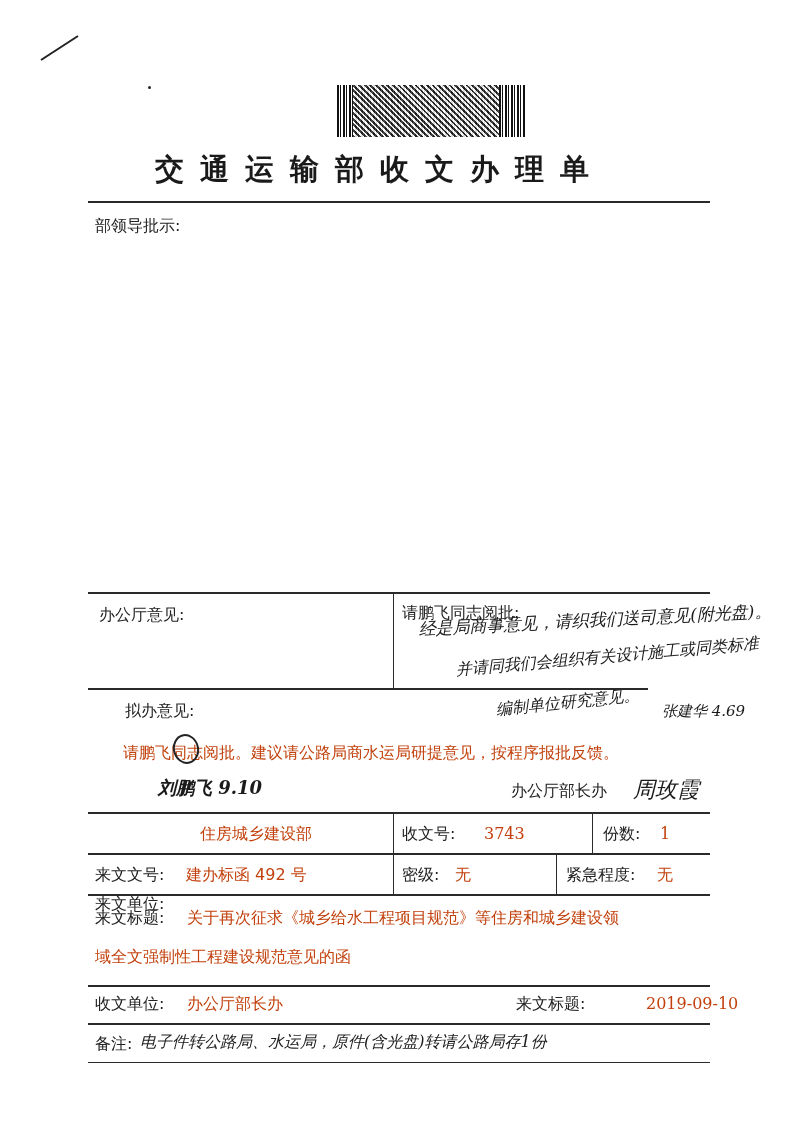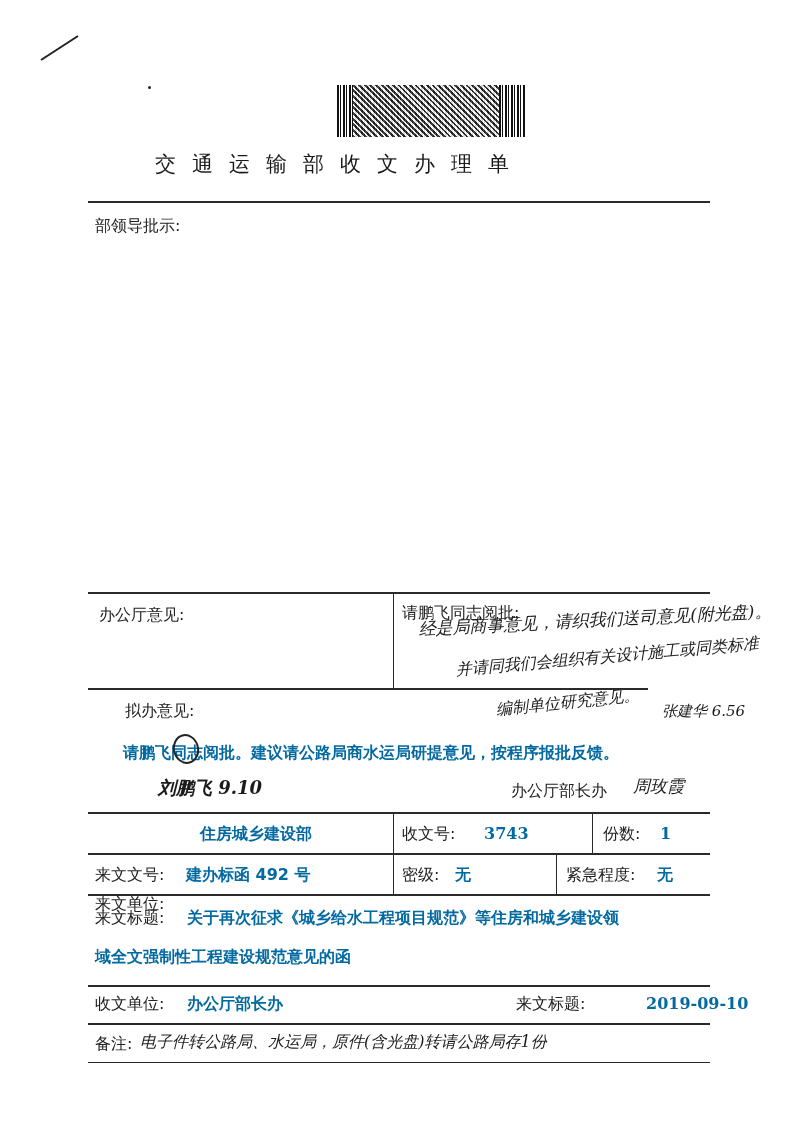--- a/index.html
+++ b/index.html
@@ -2,23 +2,23 @@
 <html><head>
 <meta charset="utf-8">
 <style>
   html, body { margin:0; padding:0; background:#ffffff; }
   body { width:798px; height:1122px; position:relative; overflow:hidden;
          font-family:"DejaVu Serif","Liberation Serif",serif; color:#1a1a1a; }
   .abs { position:absolute; }
   .hline { position:absolute; height:0; border-top:2px solid #2a2a2a; }
   .vline { position:absolute; width:0; border-left:1.5px solid #2a2a2a; }
   .label { font-family:"DejaVu Sans","Liberation Sans",sans-serif; font-size:16px; color:#222; white-space:nowrap; }
-  .val { font-family:"DejaVu Serif","Liberation Serif",serif; font-weight:bold; font-size:16px; color:#0369a1; white-space:nowrap; }
+  .val { font-family:"DejaVu Serif","Liberation Serif",serif; font-weight:normal; font-size:16px; color:#c2410c; white-space:nowrap; }
   .hand { font-family:"DejaVu Serif","Liberation Serif",serif; font-style:italic; color:#1b1b1b; white-space:nowrap; }
-  .title { font-family:"DejaVu Serif","Liberation Serif",serif; font-weight:normal; font-size:21px; letter-spacing:16px; white-space:nowrap; }
+  .title { font-family:"DejaVu Serif","Liberation Serif",serif; font-weight:bold; font-size:29px; letter-spacing:16px; white-space:nowrap; }
   .barcode { position:absolute; left:337px; top:85px; width:188px; height:52px;
     background:
       repeating-linear-gradient(90deg,#111 0 2px,#fff 2px 3px,#111 3px 4px,#fff 4px 6px),
       #fff; }
   .barcode .inner { position:absolute; left:16px; top:0; width:146px; height:52px;
     background:
       repeating-linear-gradient(45deg,#222 0 2px,#fff 2px 4px),
       repeating-linear-gradient(-45deg,#333 0 1px,transparent 1px 5px);
     opacity:0.85; }
   .sig-circle { position:absolute; width:22px; height:26px; border:2px solid #222; border-radius:50%; transform:rotate(-15deg); }
@@ -43,29 +43,29 @@
 
 <div class="hline" style="left:88px;top:592px;width:622px;"></div>
 <div class="vline" style="left:393px;top:592px;height:97px;"></div>
 <div class="abs label" style="left:99px;top:605px;">办公厅意见:</div>
 <div class="abs" style="left:95px;top:630px;width:290px;height:55px;"></div>
 
 <div class="abs label" style="left:402px;top:603px;">请鹏飞同志阅批:</div>
 <div class="abs hand" style="left:418px;top:618px;font-size:17px;transform:rotate(-3deg);transform-origin:left top;">经是局商事意见，请织我们送司意见(附光盘)。</div>
 <div class="abs hand" style="left:455px;top:660px;font-size:16px;transform:rotate(-5deg);transform-origin:left top;">并请同我们会组织有关设计施工或同类标准</div>
 <div class="abs hand" style="left:495px;top:700px;font-size:16px;transform:rotate(-6deg);transform-origin:left top;">编制单位研究意见。</div>
-<div class="abs hand" style="left:662px;top:702px;font-size:15px;">张建华 6.56</div>
+<div class="abs hand" style="left:662px;top:702px;font-size:15px;">张建华 4.69</div>
 
 <div class="hline" style="left:88px;top:688px;width:560px;"></div>
 <div class="abs label" style="left:97px;top:701px;margin-left:28px;">拟办意见:</div>
 <div class="abs val" style="left:123px;top:743px;font-family:'DejaVu Sans','Liberation Sans',sans-serif;font-size:16px;">请鹏飞同志阅批。建议请公路局商水运局研提意见，按程序报批反馈。</div>
 <div class="sig-circle" style="left:173px;top:734px;"></div>
 <div class="abs hand" style="left:158px;top:776px;font-size:18px;font-weight:bold;">刘鹏飞 9.10</div>
 <div class="abs label" style="left:511px;top:781px;">办公厅部长办</div>
-<div class="abs hand" style="left:633px;top:775px;font-size:17px;">周玫霞</div>
+<div class="abs hand" style="left:633px;top:775px;font-size:22px;">周玫霞</div>
 
 <div class="hline" style="left:88px;top:812px;width:622px;"></div>
 <div class="vline" style="left:393px;top:812px;height:82px;"></div>
 <div class="vline" style="left:592px;top:812px;height:41px;"></div>
 <div class="vline" style="left:556px;top:853px;height:41px;"></div>
 
 <div class="abs label" style="left:95px;top:860px;margin-top:34px;">来文单位:</div>
 <div class="abs val" style="left:200px;top:824px;font-family:'DejaVu Sans','Liberation Sans',sans-serif;">住房城乡建设部</div>
 <div class="abs label" style="left:402px;top:824px;">收文号:</div>
 <div class="abs val" style="left:484px;top:824px;text-align:right;">3743</div>

